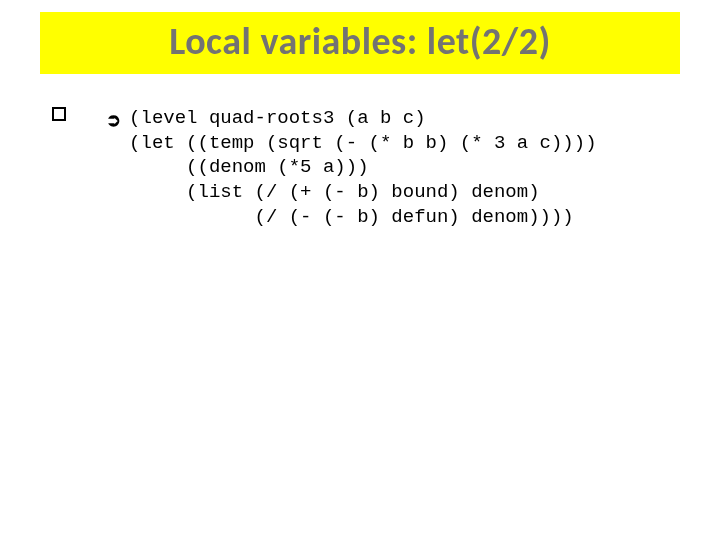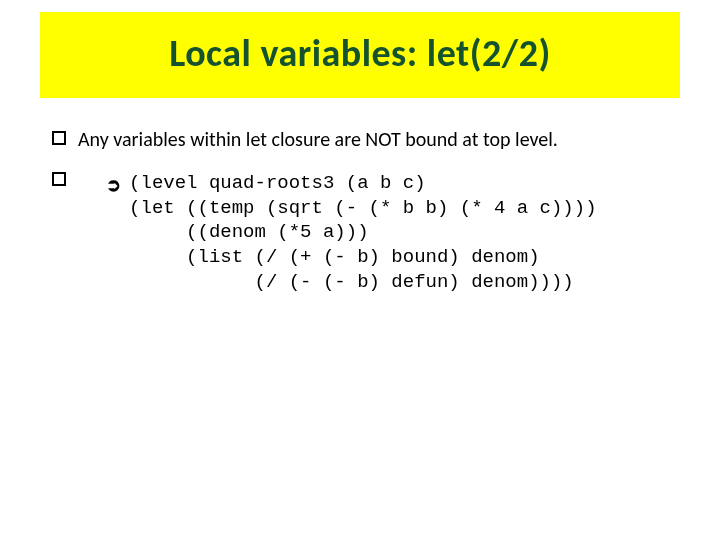--- a/index.html
+++ b/index.html
@@ -17,24 +17,24 @@
     position: relative;
     box-sizing: border-box;
   }
   .title-bar {
     background: #ffff00;
     margin: 12px 40px 0 40px;
     padding: 6px 10px 10px 10px;
     text-align: center;
   }
   .title-bar h1 {
-    margin: 12px;
+    margin: 0;
     font-size: 38px;
     font-weight: 700;
-    color: #14532d;
+    color: #737373;
     letter-spacing: 0.5px;
   }
   .content {
     padding: 28px 52px 0 52px;
     font-size: 20px;
     line-height: 1.35;
   }
   .bullet-item {
     display: flex;
     align-items: flex-start;
@@ -78,33 +78,29 @@
 <body>
 
 <div class="slide">
 
   <div class="title-bar">
     <h1>Local variables: let(2/2)</h1>
   </div>
 
   <div class="content">
 
-    <div class="bullet-item">
-      <span class="bullet-box"></span>
-      <span class="bullet-text">Any variables within let closure are NOT bound at top level.</span>
-    </div>
 
     <div class="bullet-item">
       <span class="bullet-box"></span>
       <div class="bullet-text">
         <div class="sub-block">
           <div class="sub-row">
             <span class="arrow-bullet">➲</span>
             <div class="code"><span>(level quad-roots3 (a b c)</span>
-<span>(let ((temp (sqrt (- (* b b) (* 4 a c))))</span>
+<span>(let ((temp (sqrt (- (* b b) (* 3 a c))))</span>
 <span>     ((denom (*5 a)))</span>
 <span>     (list (/ (+ (- b) bound) denom)</span>
 <span>           (/ (- (- b) defun) denom))))</span></div>
           </div>
         </div>
       </div>
     </div>
 
   </div>
 

